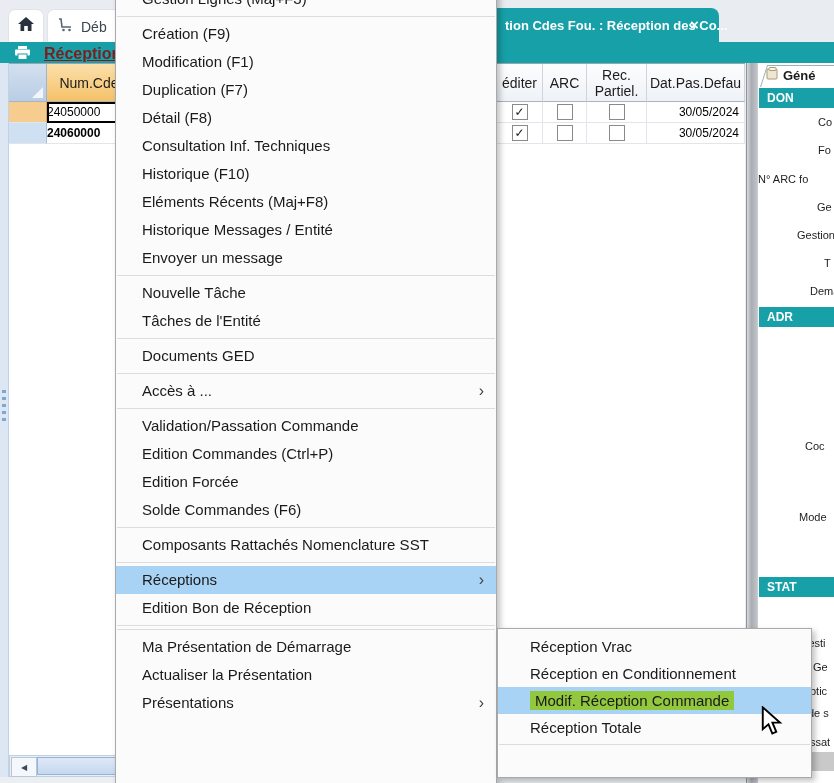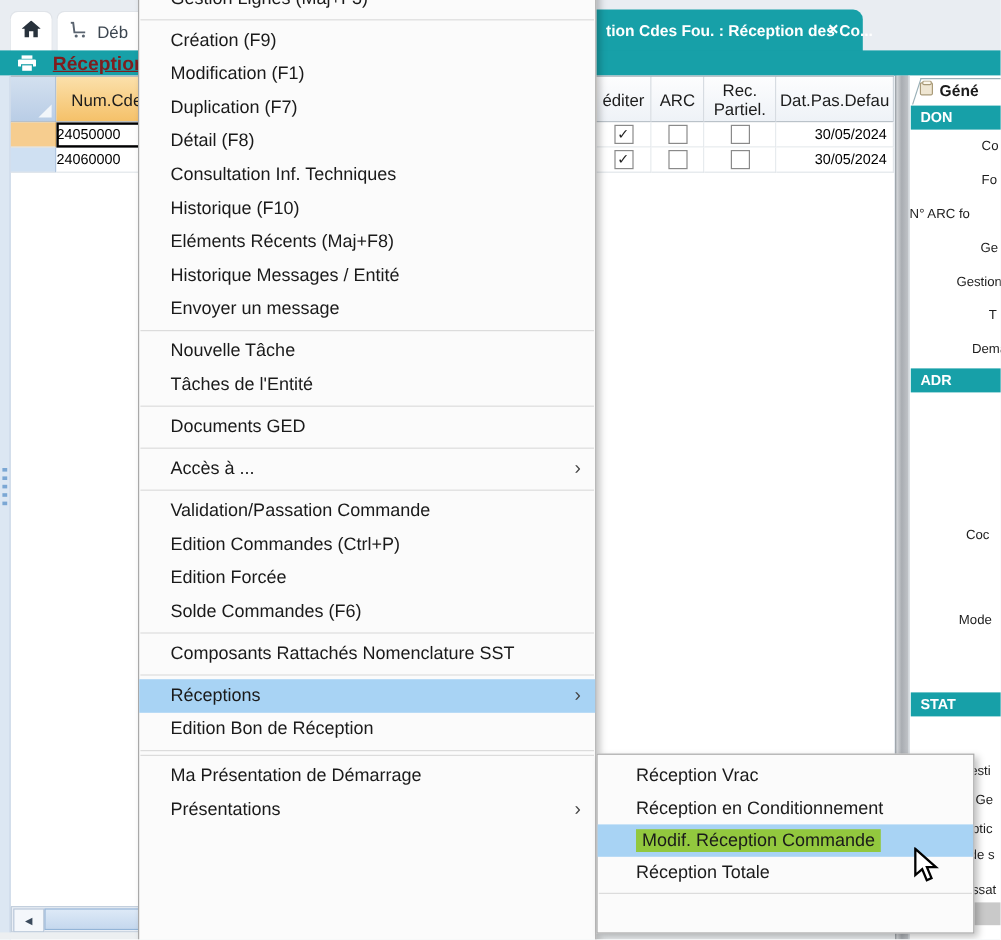--- a/index.html
+++ b/index.html
@@ -150,21 +150,21 @@
           <span class="cbx"></span>
         </div>
       <div class="gc" style="left:578px;width:60px;justify-content:center;">
           <span class="cbx"></span>
         </div>
       <div class="gc date-cell" style="left:638px;width:98px;">30/05/2024</div>
     </div>
 
     <div class="grow" style="left:0;top:59px;width:736px;">
       <div class="gc sel2" style="left:0;width:38px;"></div>
-      <div class="gc num-cell" style="left:38px;width:85px;">24060000</div>
+      <div class="gc num-cell" style="left:38px;width:85px;font-weight:bold;">24060000</div>
       <div class="gc" style="left:123px;width:365px;"></div>
       <div class="gc" style="left:488px;width:46px;justify-content:center;">
           <span class="cbx">✓</span>
         </div>
       <div class="gc" style="left:534px;width:44px;justify-content:center;">
           <span class="cbx"></span>
         </div>
       <div class="gc" style="left:578px;width:60px;justify-content:center;">
           <span class="cbx"></span>
         </div>
@@ -240,20 +240,21 @@
     <div class="mi">Edition Forcée</div>
     <div class="mi">Solde Commandes (F6)</div>
     <div class="msep"></div>
     <div class="mi">Composants Rattachés Nomenclature SST</div>
     <div class="msep"></div>
     <div class="mi hl"><span>Réceptions</span><span class="arrow">›</span></div>
     <div class="mi">Edition Bon de Réception</div>
     <div class="msep"></div>
     <div class="msep"></div>
     <div class="mi">Ma Présentation de Démarrage</div>
+    <div class="mi">Actualiser la Présentation</div>
     <div class="mi"><span>Présentations</span><span class="arrow">›</span></div>
   </div>
 
   <div class="abs submenu">
     <div class="smi">Réception Vrac</div>
     <div class="smi">Réception en Conditionnement</div>
     <div class="smi hl"><span class="green-box">Modif. Réception Commande</span></div>
     <div class="smi">Réception Totale</div>
     <div class="msep"></div>
   </div>

